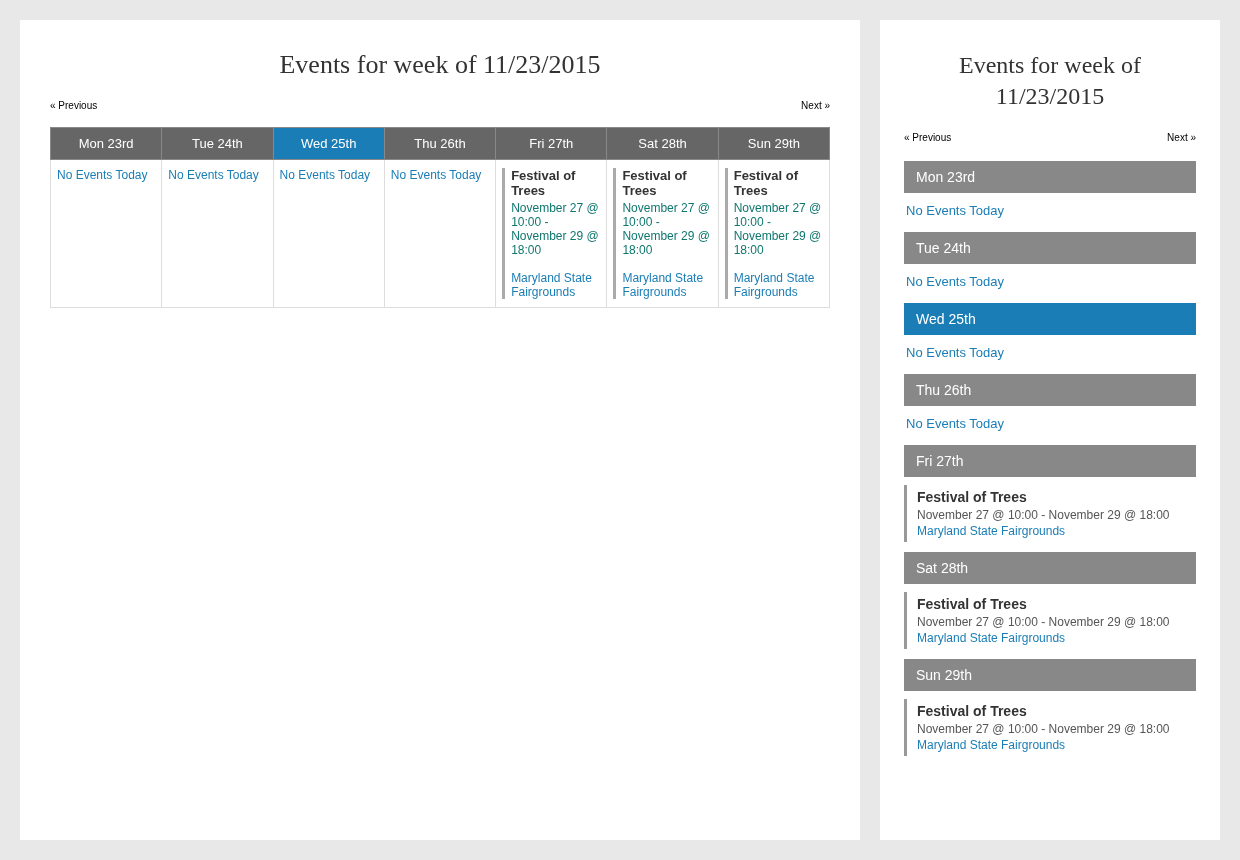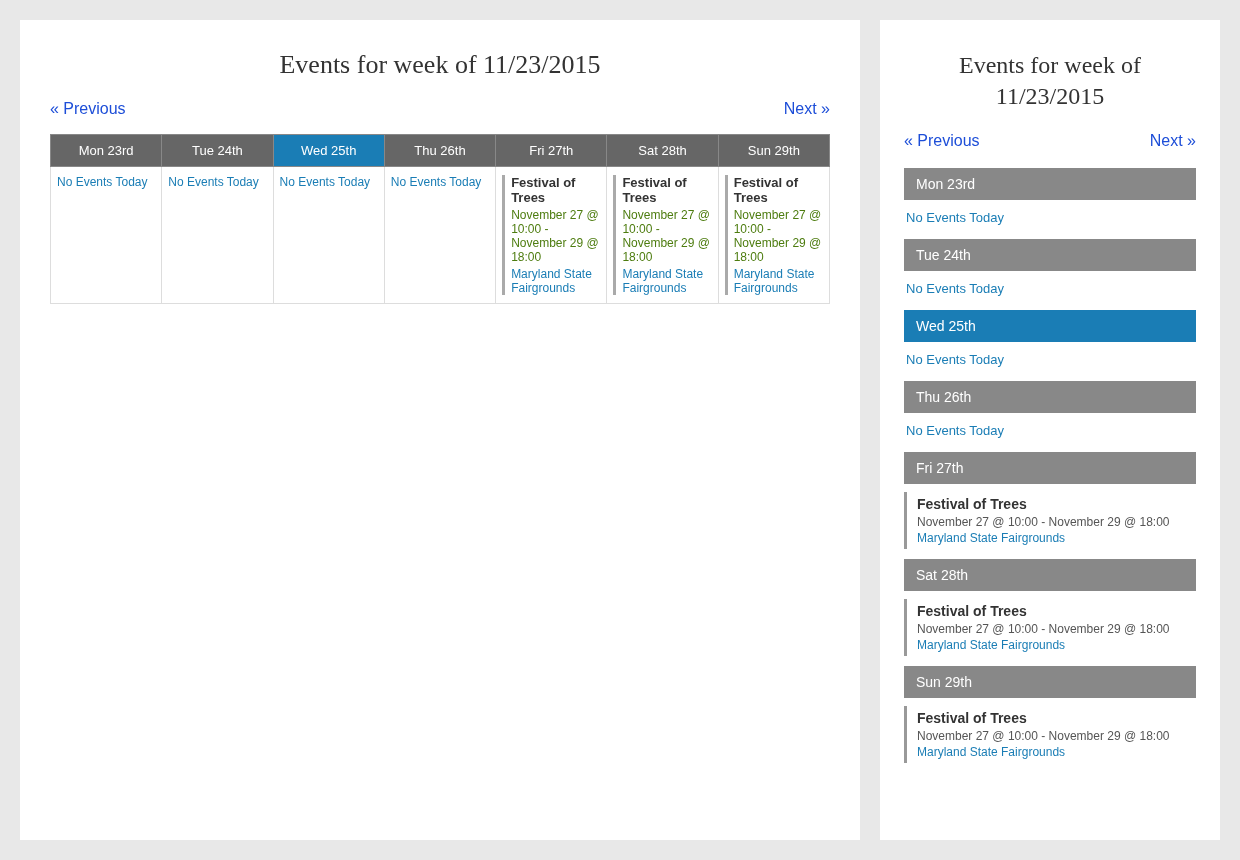--- a/index.html
+++ b/index.html
@@ -27,23 +27,23 @@
       margin-bottom: 20px;
     }
 
     .nav-row {
       display: flex;
       justify-content: space-between;
       margin-bottom: 16px;
     }
 
     .nav-link {
-      color: #1d4ed8;
+      color: #000000;
       text-decoration: none;
-      font-size: 16px;
+      font-size: 10px;
       font-family: Arial, sans-serif;
     }
 
     
     .week-table {
       width: 100%;
       border-collapse: collapse;
       table-layout: fixed;
     }
 
@@ -84,25 +84,25 @@
     .event-title {
       font-weight: bold;
       color: #333;
       font-size: 13px;
       font-family: Arial, sans-serif;
       display: block;
       margin-bottom: 3px;
     }
 
     .event-time {
-      color: #4d7c0f;
-      font-size: 12px;
-      font-family: Arial, sans-serif;
-      display: block;
-      margin-bottom: 3px;
+      color: #0f766e;
+      font-size: 12px;
+      font-family: Arial, sans-serif;
+      display: block;
+      margin-bottom: 14px;
     }
 
     .event-location {
       color: #1a7db5;
       font-size: 12px;
       font-family: Arial, sans-serif;
       text-decoration: none;
       display: block;
     }
 

